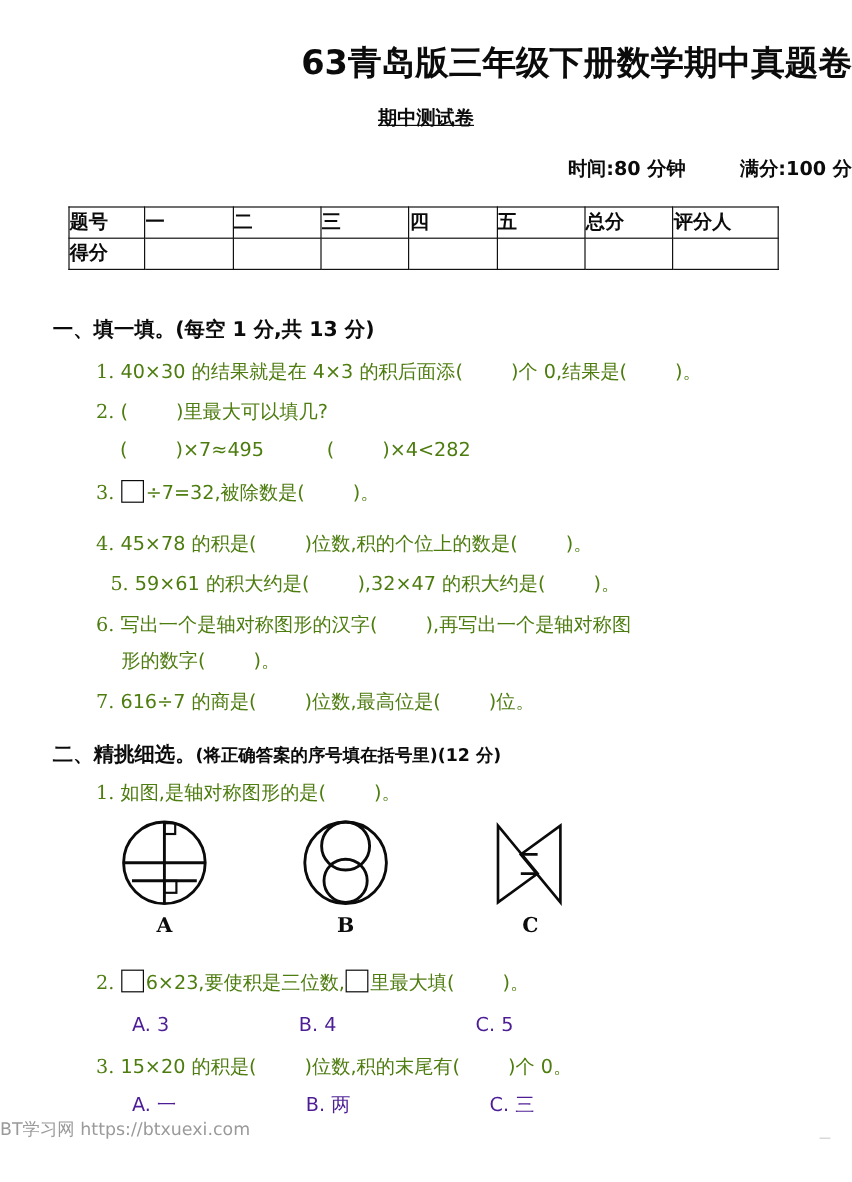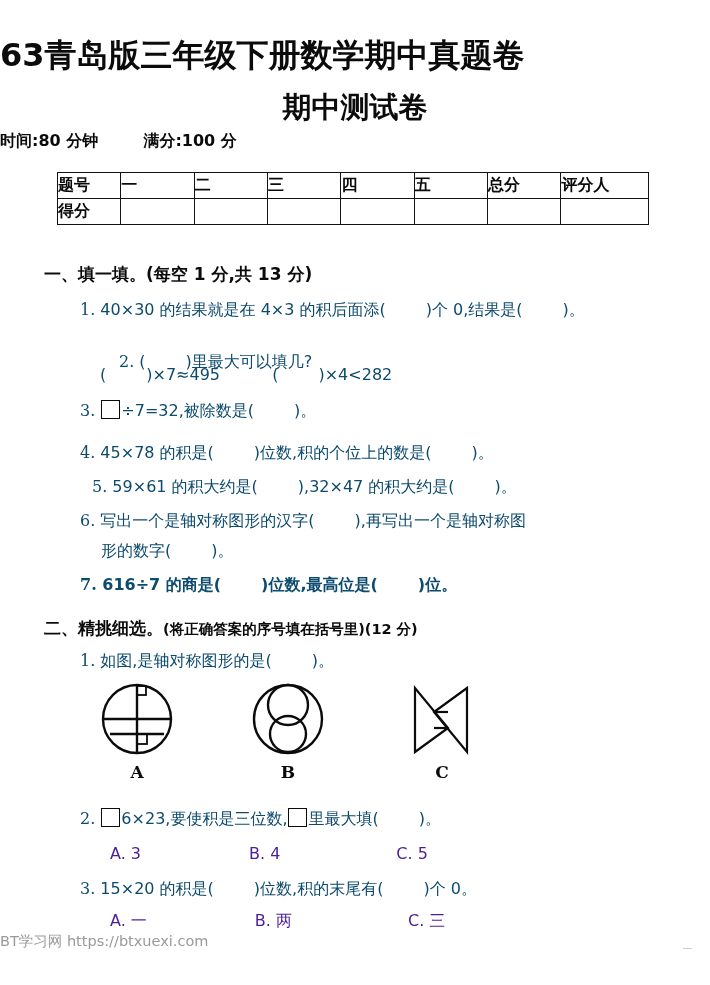--- a/index.html
+++ b/index.html
@@ -21,44 +21,45 @@
     height: 985px;
     background: #fff;
   }
 
   
   .main-title {
     position: absolute;
     top: 34px;
     left: 0;
     width: 710px;
-    text-align: left;
+    text-align: right;
     font-family: "DejaVu Sans", "Liberation Sans", sans-serif;
     font-weight: bold;
-    font-size: 32px;
+    font-size: 28px;
     letter-spacing: 0px;
     color: #0b0b0b;
     white-space: nowrap;
   }
   .sub-title {
     position: absolute;
     top: 88px;
     left: 0;
     width: 710px;
     text-align: center;
     font-weight: bold;
-    font-size: 29px;
-    color: #0b0b0b;
+    font-size: 16px;
+    color: #0b0b0b;
+    text-decoration: underline;
   }
   .exam-info {
     position: absolute;
     top: 131px;
     left: 0;
     width: 710px;
-    text-align: left;
+    text-align: right;
     font-weight: bold;
     font-size: 16px;
     color: #0b0b0b;
   }
   .exam-info .gap { display: inline-block; width: 34px; }
 
   
   .score-table {
     position: absolute;
     left: 57px;
@@ -91,21 +92,21 @@
     color: #0b0b0b;
     white-space: nowrap;
   }
   .sec-head .small {
     font-size: 14.5px;
   }
   .q {
     position: absolute;
     left: 80px;
     font-size: 16px;
-    color: #0c4a6e;
+    color: #4d7c0f;
     white-space: nowrap;
     font-family: "DejaVu Sans", "Liberation Sans", sans-serif;
   }
   .q .n { font-family: "DejaVu Serif", "Liberation Serif", serif; }
   .blank { display: inline-block; width: 40px; }
   .sqbox {
     display: inline-block;
     width: 17px;
     height: 17px;
     border: 1.5px solid #0b0b0b;
@@ -200,21 +201,21 @@
   </tbody>
     </table>
 
   <div class="sec-head" style="top:263px;">一、填一填。(每空 1 分,共 13 分)</div>
 
   <div class="q" style="top:300px;">
     <span class="n">1.</span>
     <span>40×30 的结果就是在 4×3 的积后面添(</span><span class="blank"></span><span>)个 0,结果是(</span><span class="blank"></span><span>)。</span>
   </div>
 
-  <div class="q" style="top:352px;margin-left:39px;">
+  <div class="q" style="top:333px;">
     <span class="n">2.</span>
     <span>(</span><span class="blank"></span><span>)里最大可以填几?</span>
   </div>
 
   <div class="q" style="top:365px; left:100px;">
     <span>(</span><span class="blank"></span><span>)×7≈495</span>
     <span style="display:inline-block;width:42px;"></span>
     <span>(</span><span class="blank"></span><span>)×4&lt;282</span>
   </div>
 
@@ -234,21 +235,21 @@
   </div>
 
   <div class="q" style="top:511px;">
     <span class="n">6.</span>
     <span>写出一个是轴对称图形的汉字(</span><span class="blank"></span><span>),再写出一个是轴对称图</span>
   </div>
   <div class="q" style="top:541px; left:101px;">
     <span>形的数字(</span><span class="blank"></span><span>)。</span>
   </div>
 
-  <div class="q" style="top:575px;font-weight:bold;">
+  <div class="q" style="top:575px;">
     <span class="n">7.</span>
     <span>616÷7 的商是(</span><span class="blank"></span><span>)位数,最高位是(</span><span class="blank"></span><span>)位。</span>
   </div>
 
   <div class="sec-head" style="top:617px;">
     <span>二、精挑细选。</span><span class="small">(将正确答案的序号填在括号里)(12 分)</span>
   </div>
 
   <div class="q" style="top:651px;">
     <span class="n">1.</span>

